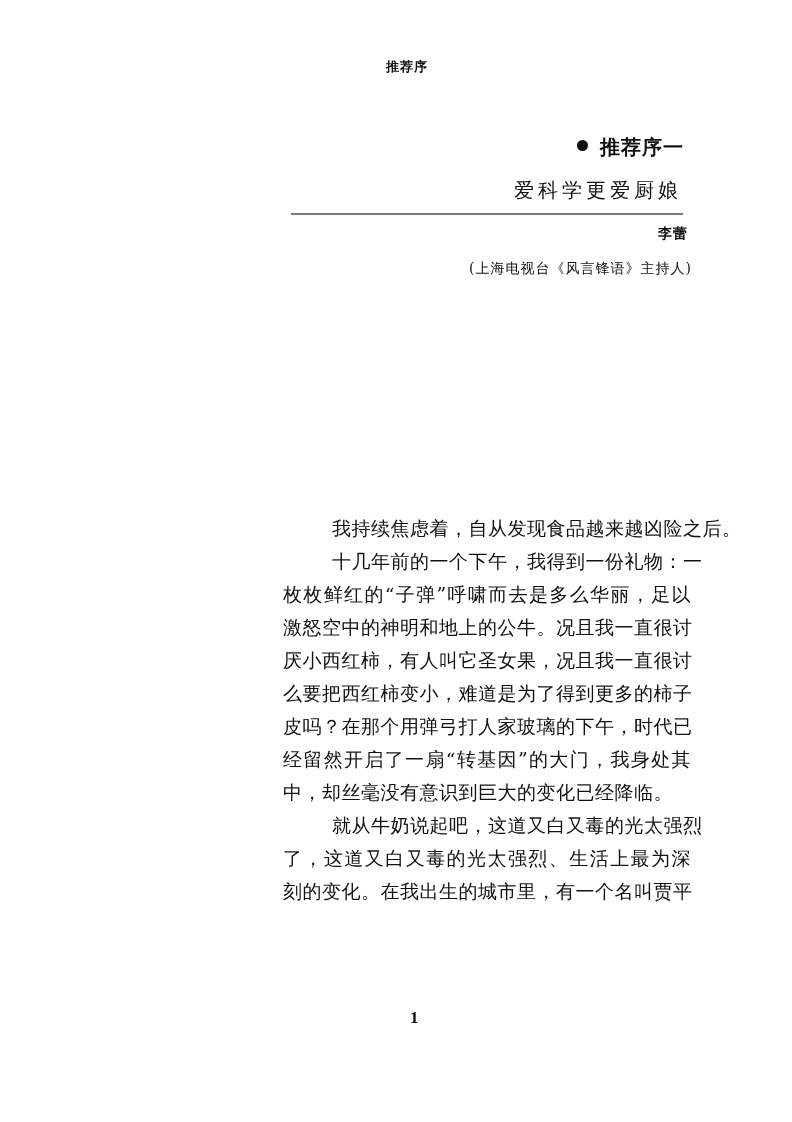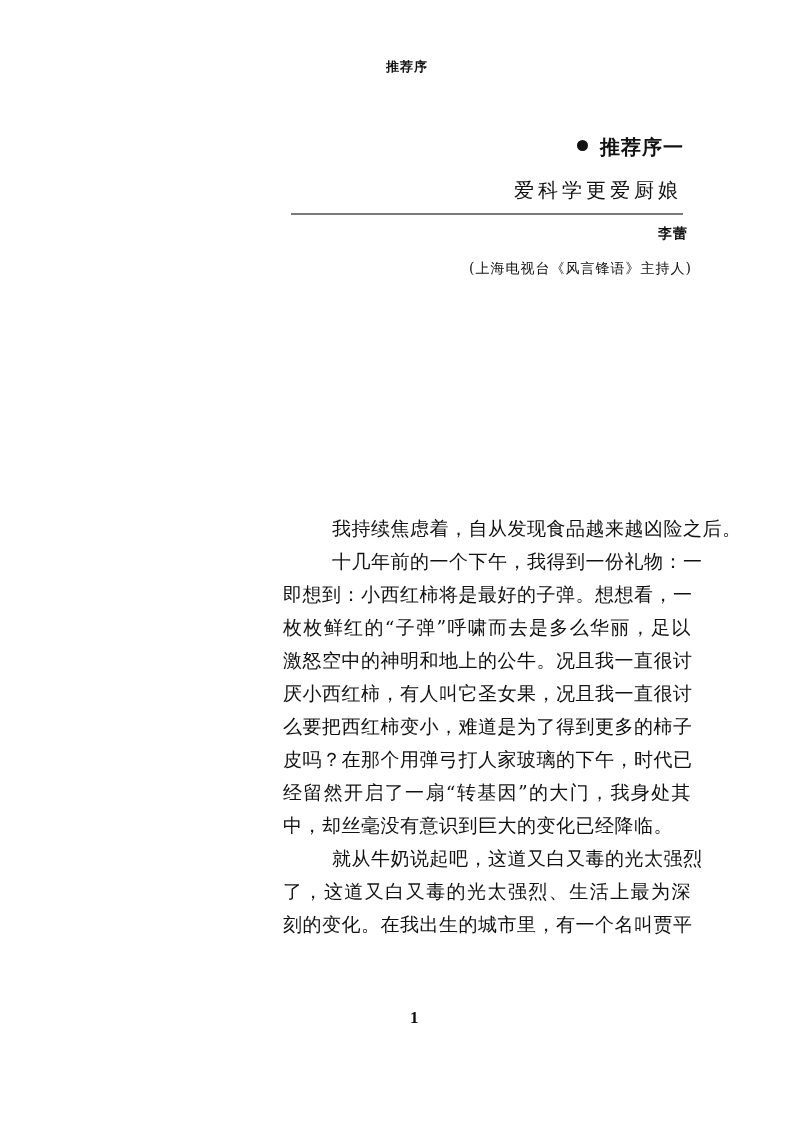--- a/index.html
+++ b/index.html
@@ -130,21 +130,20 @@
 
 <div class="rule"></div>
 
 <div class="author">李蕾</div>
 
 <div class="affiliation">(上海电视台《风言锋语》主持人)</div>
 
 <div class="body-text">
   <div class="line indent last">我持续焦虑着，自从发现食品越来越凶险之后。</div>
   <div class="line indent">十几年前的一个下午，我得到一份礼物：一</div>
-  <div class="line">即想到：小西红柿将是最好的子弹。想想看，一</div>
   <div class="line">枚枚鲜红的“子弹”呼啸而去是多么华丽，足以</div>
   <div class="line">激怒空中的神明和地上的公牛。况且我一直很讨</div>
   <div class="line">厌小西红柿，有人叫它圣女果，况且我一直很讨</div>
   <div class="line">么要把西红柿变小，难道是为了得到更多的柿子</div>
   <div class="line">皮吗？在那个用弹弓打人家玻璃的下午，时代已</div>
   <div class="line">经留然开启了一扇“转基因”的大门，我身处其</div>
   <div class="line last">中，却丝毫没有意识到巨大的变化已经降临。</div>
   <div class="line indent">就从牛奶说起吧，这道又白又毒的光太强烈</div>
   <div class="line">了，这道又白又毒的光太强烈、生活上最为深</div>
   <div class="line">刻的变化。在我出生的城市里，有一个名叫贾平</div>

